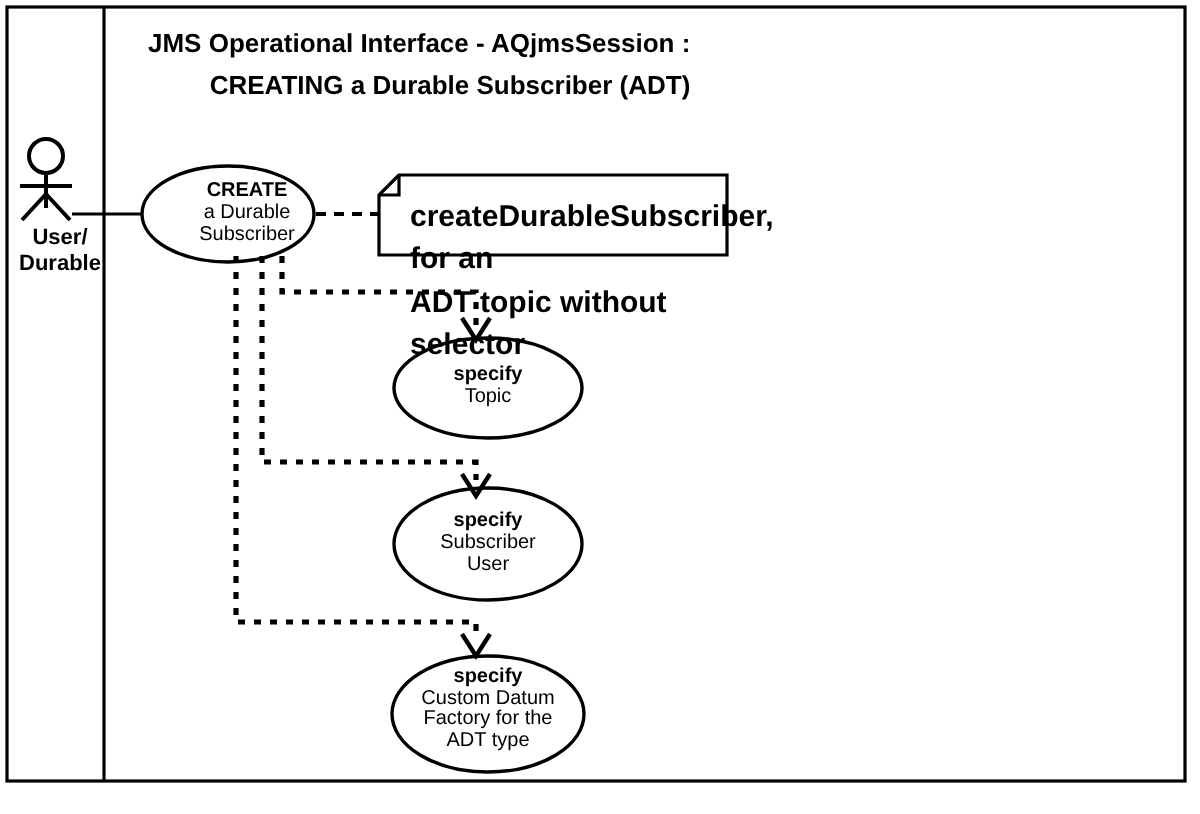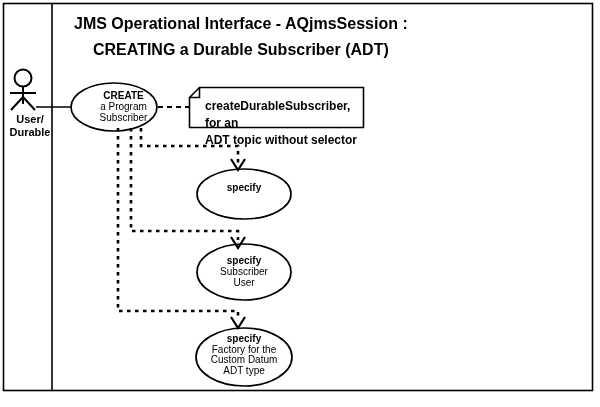--- a/index.html
+++ b/index.html
@@ -32,22 +32,22 @@
     line-height: 1.08;
     white-space: nowrap;
     -webkit-font-smoothing: none;
   }
   .bold { font-weight: bold; }
 
   
   #title-block {
     left: 74px;
     top: 11px;
-    text-align: center;
-    font-size: 16px;
+    text-align: right;
+    font-size: 13px;
     font-weight: bold;
     line-height: 1.65;
   }
 
   
   #actor-label {
     left: 2px;
     top: 113px;
     width: 56px;
     font-size: 11px;
@@ -80,21 +80,21 @@
     width: 116px;
     line-height: 1.06;
   }
 
   
   #note-text {
     left: 205px;
     top: 98px;
     width: 156px;
     text-align: left;
-    font-size: 12px;
+    font-size: 15px;
     font-weight: bold;
     line-height: 1.42;
     white-space: normal;
   }
 </style>
 </head>
 <body>
 
 <div id="canvas">
 
@@ -151,38 +151,39 @@
     <div>CREATING a Durable Subscriber (ADT)</div>
   </div>
 
   <div class="lbl" id="actor-label">
     <div>User/</div>
     <div>Durable</div>
   </div>
 
   <div class="lbl uc-label" id="uc-create-label">
     <div class="bold">CREATE</div>
-    <div>a Program</div>
+    <div>a Durable</div>
     <div>Subscriber</div>
   </div>
 
   <div class="lbl uc-label" id="uc-topic-label">
     <div class="bold">specify</div>
+    <div>Topic</div>
   </div>
 
   <div class="lbl uc-label" id="uc-subname-label">
     <div class="bold">specify</div>
     <div>Subscriber</div>
     <div>User</div>
   </div>
 
   <div class="lbl uc-label" id="uc-cdf-label">
     <div class="bold">specify</div>
+    <div>Custom Datum</div>
     <div>Factory for the</div>
-    <div>Custom Datum</div>
     <div>ADT type</div>
   </div>
 
   <div class="lbl" id="note-text">
     <div>createDurableSubscriber, for an</div>
     <div>ADT topic without selector</div>
   </div>
 
 </div>
 

